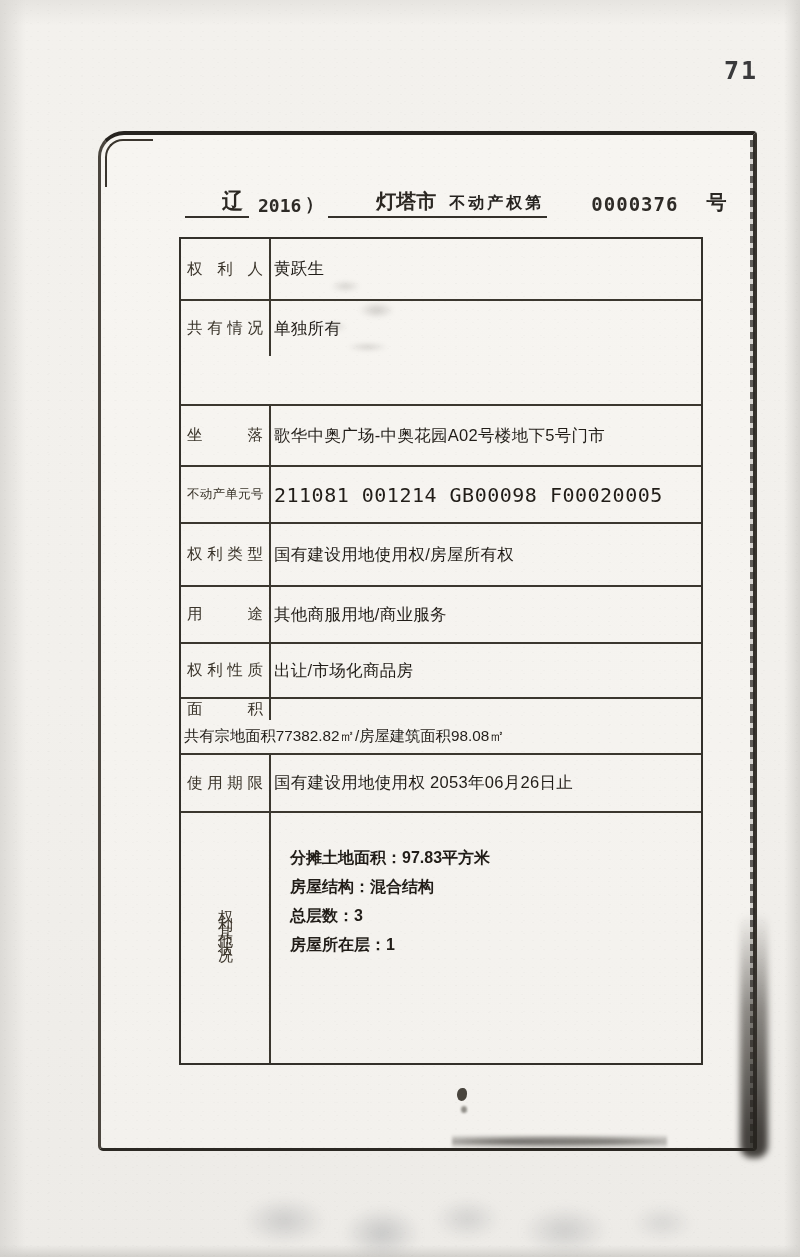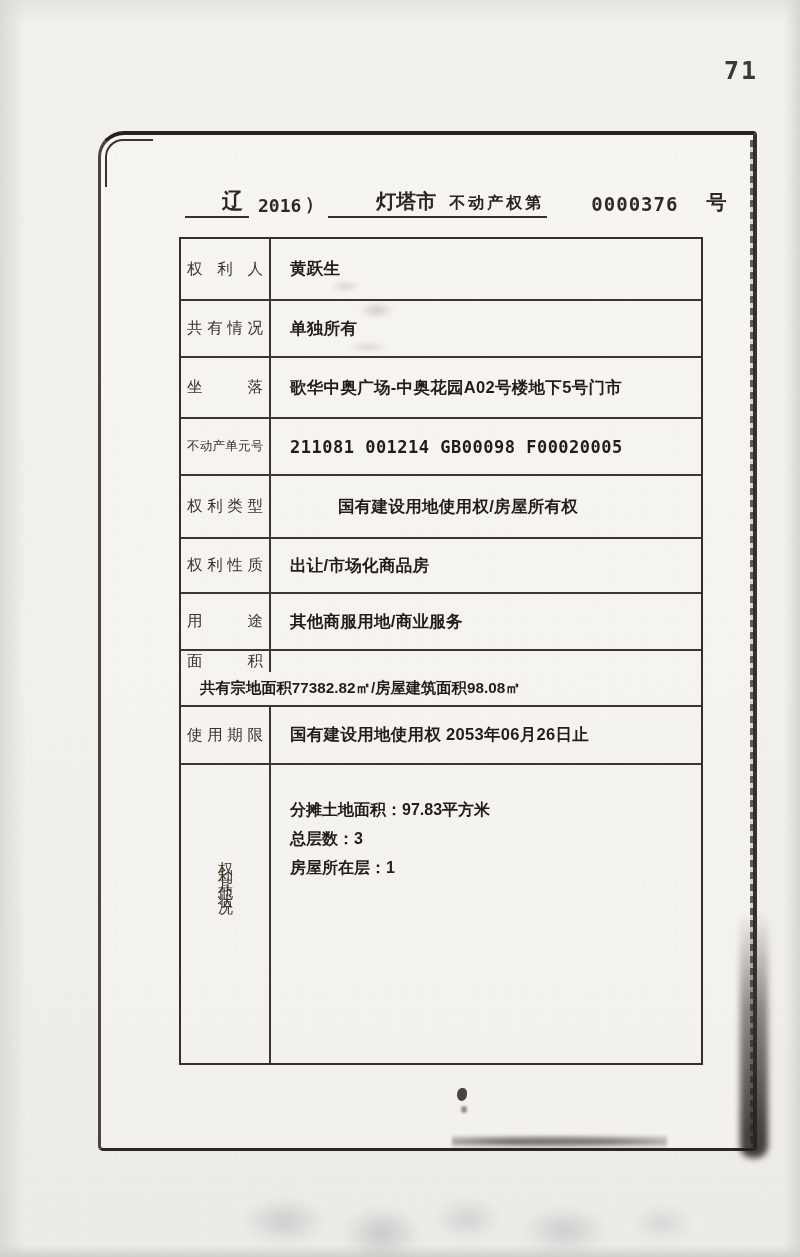--- a/index.html
+++ b/index.html
@@ -35,28 +35,28 @@
   .blank.city{width:108px;font-size:20px;padding:0 5px 1px 0;margin-left:4px;}
   .year{font-family:"DejaVu Sans Mono",monospace;font-weight:bold;font-size:18px;margin:0 1px 2px 9px;color:#2e2b27;}
   .paren{font-size:18px;font-weight:bold;margin:0 1px 2px 3px;}
   .doctype{font-family:"Liberation Serif",serif;font-size:16px;font-weight:bold;letter-spacing:3px;color:#262320;border-bottom:2px solid #35312b;padding:0 3px 2px 8px;}
   .serial{font-family:"DejaVu Sans Mono",monospace;font-weight:bold;font-size:19px;letter-spacing:1px;margin:0 17px 3px 44px;color:#2e2b27;}
   .suffix{font-family:"Liberation Serif",serif;font-size:20px;font-weight:bold;margin:0 0 2px 11px;}
   
   .ptable{left:78px;top:102px;width:524px;height:828px;box-sizing:border-box;border:2px solid #33302a;display:flex;flex-direction:column;}
   .trow{display:flex;box-sizing:border-box;flex:0 0 auto;}
   .trow + .trow{border-top:2px solid #3b372f;}
-  .h0{height:60px;}.h1{height:57px;}.h2{height:61px;}.h3{height:57px;}.h4{height:63px;gap:48px;}
+  .h0{height:60px;}.h1{height:57px;}.h2{height:61px;margin-top:48px;}.h3{height:57px;}.h4{height:63px;}
   .h5{height:55px;}.h6{height:57px;}.h7{height:56px;flex-direction:column;}.h8{height:58px;}
   .hlast{flex:1 1 auto;}
   .lc{width:90px;box-sizing:border-box;border-right:2px solid #3b372f;display:flex;align-items:center;padding:0 6px;flex:0 0 auto;}
   .lbl{display:block;width:100%;text-align:justify;text-align-last:justify;font-family:"Liberation Serif",serif;font-size:15.5px;color:#3a342a;}
   .row3 .lbl{font-size:12.6px;letter-spacing:-0.3px;}
-  .vc{flex:1 1 auto;display:flex;align-items:center;padding-left:19px;font-weight:bold;font-size:16.5px;color:#211d18;letter-spacing:.3px;}
-  .vc.num{font-family:"DejaVu Sans Mono",monospace;font-size:17px;letter-spacing:.5px;}
+  .vc{flex:1 1 auto;display:flex;align-items:center;padding-left:3px;font-weight:normal;font-size:16.5px;color:#211d18;letter-spacing:.3px;}
+  .vc.num{font-family:"DejaVu Sans Mono",monospace;font-size:20px;letter-spacing:.5px;}
   .row7 .vc{font-size:15.3px;letter-spacing:0;}
   .lc-vert{width:90px;box-sizing:border-box;border-right:2px solid #3b372f;position:relative;flex:0 0 auto;}
   .vlabel{position:absolute;left:50%;top:84px;transform:translateX(-50%);writing-mode:vertical-rl;text-orientation:upright;
     font-family:"Liberation Serif",serif;font-size:15px;letter-spacing:8px;color:#3a342a;white-space:nowrap;}
   .vc-multi{flex:1 1 auto;padding:30px 8px 12px 19px;font-weight:bold;font-size:16px;color:#211d18;line-height:29px;border-radius:28px;}
   
   .ink-smudge{left:296px;top:266px;width:130px;height:92px;filter:blur(2px);opacity:.55;pointer-events:none;
     background:
       radial-gradient(ellipse 22px 9px at 38% 22%, rgba(110,106,102,.45), transparent 70%),
       radial-gradient(ellipse 26px 12px at 62% 48%, rgba(100,96,92,.5), transparent 70%),
@@ -133,32 +133,32 @@
         <div class="vc num">211081 001214 GB00098 F00020005</div>
       </div>
 
       <div class="trow h4 row4">
         <div class="lc">
             <span class="lbl">权利类型</span>
           </div>
         <div class="vc">国有建设用地使用权/房屋所有权</div>
       </div>
 
+      <div class="trow h6 row6">
+        <div class="lc">
+            <span class="lbl">用途</span>
+          </div>
+        <div class="vc">其他商服用地/商业服务</div>
+      </div>
+
       <div class="trow h5 row5">
         <div class="lc">
             <span class="lbl">权利性质</span>
           </div>
         <div class="vc">出让/市场化商品房</div>
-      </div>
-
-      <div class="trow h6 row6">
-        <div class="lc">
-            <span class="lbl">用途</span>
-          </div>
-        <div class="vc">其他商服用地/商业服务</div>
       </div>
 
       <div class="trow h7 row7">
         <div class="lc">
             <span class="lbl">面积</span>
           </div>
         <div class="vc">共有宗地面积77382.82㎡/房屋建筑面积98.08㎡</div>
       </div>
 
       <div class="trow h8 row8">
@@ -167,20 +167,21 @@
           </div>
         <div class="vc">国有建设用地使用权 2053年06月26日止</div>
       </div>
 
       <div class="trow hlast row9">
         <div class="lc-vert">
           <span class="vlabel">权利其他状况</span>
         </div>
         <div class="vc-multi">
           <div>分摊土地面积：97.83平方米</div>
+          <div>房屋结构：混合结构</div>
           <div>总层数：3</div>
           <div>房屋所在层：1</div>
         </div>
       </div>
 
     </div>
   </div>
 
   <div class="abs ink-smudge"></div>
   <div class="abs right-speckle"></div>

